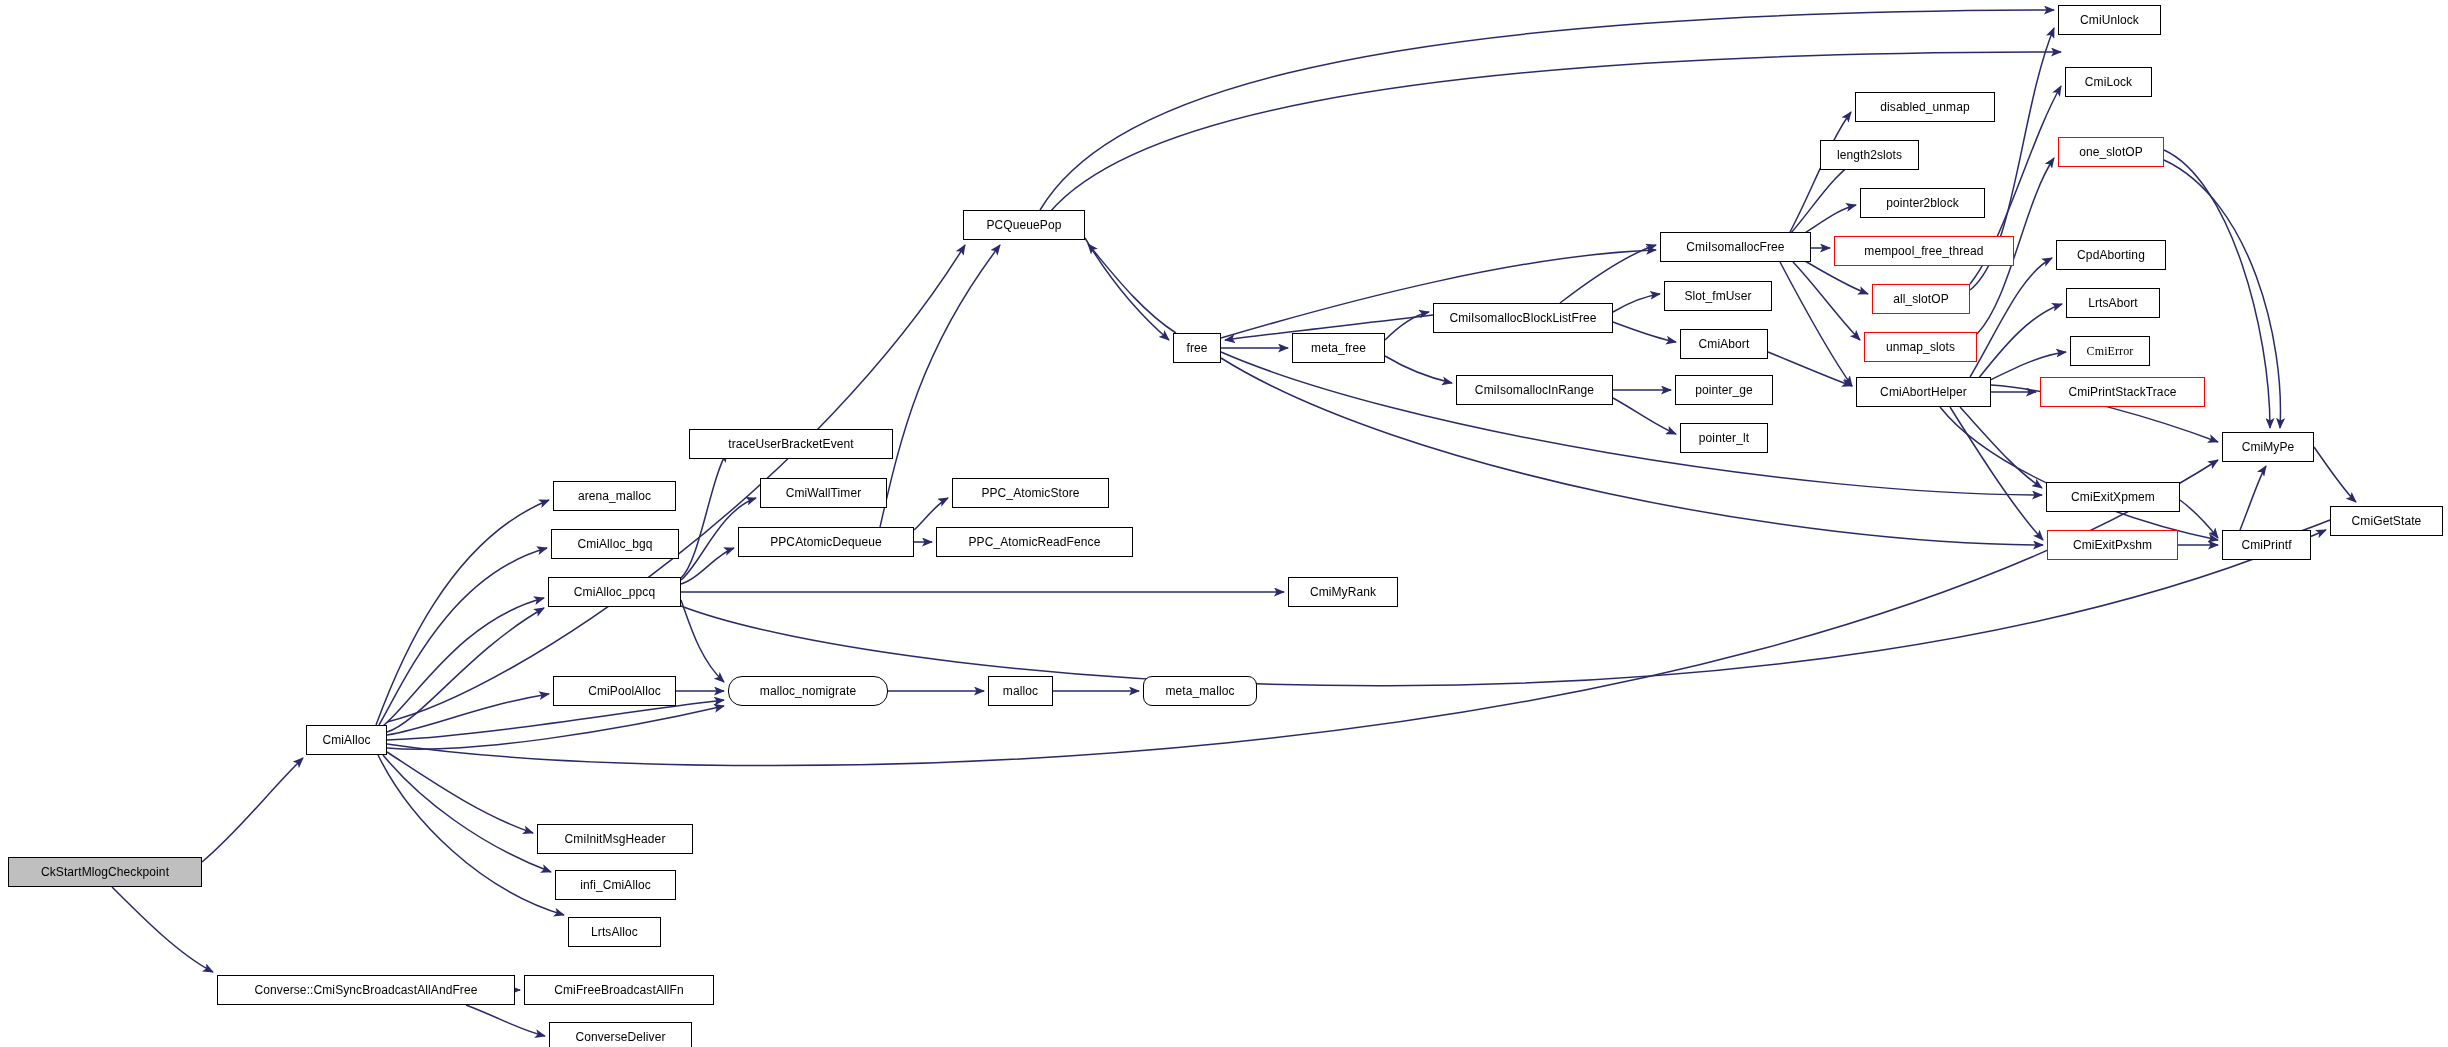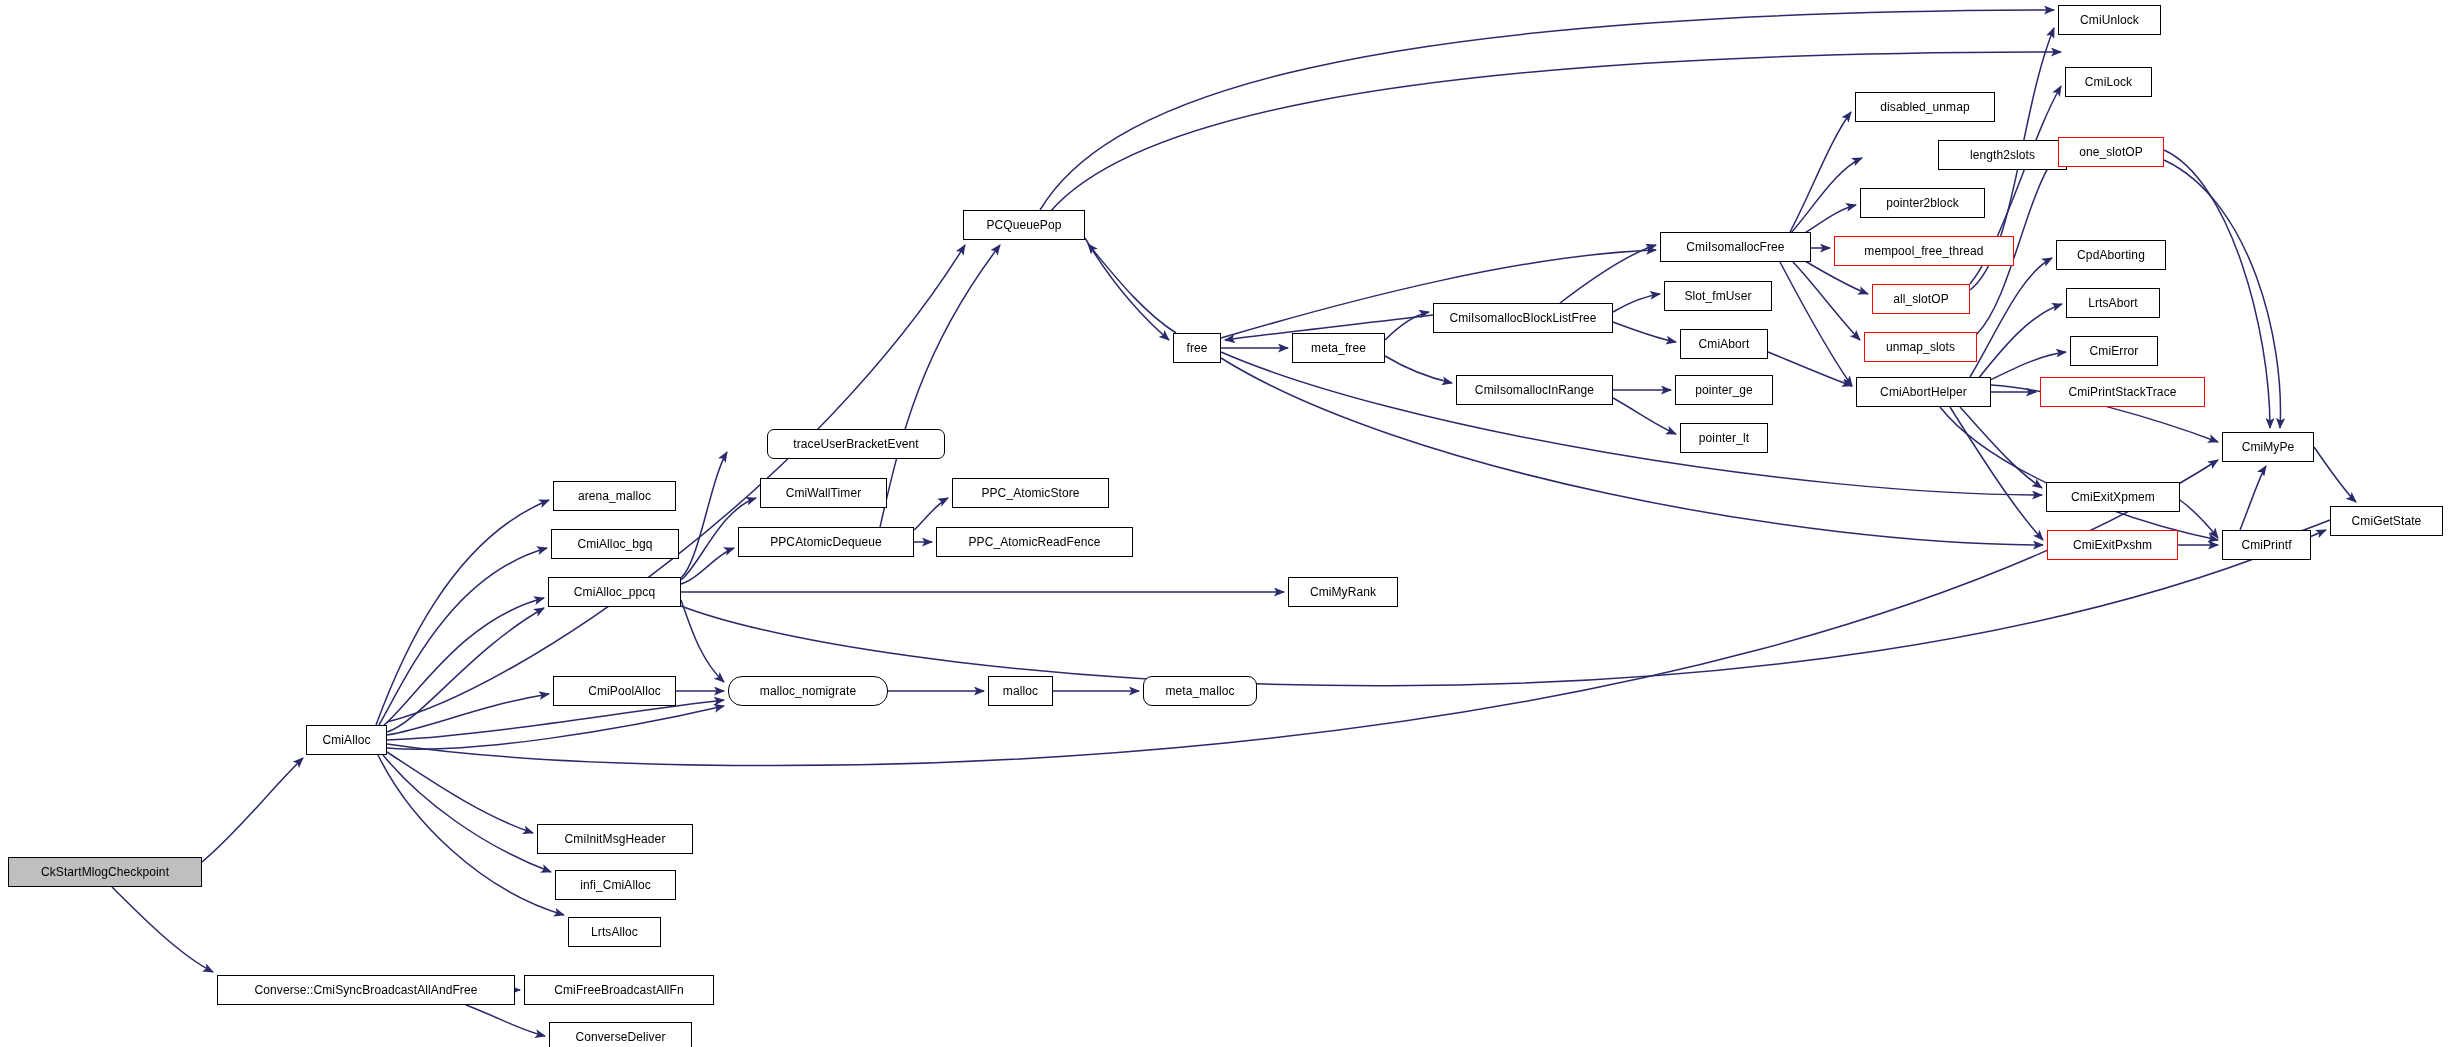--- a/index.html
+++ b/index.html
@@ -134,52 +134,52 @@
       <div class="node" style="left: 524px; top: 975px; width: 190px; height: 30px;">CmiFreeBroadcastAllFn</div>
       <div class="node" style="left: 549px; top: 1022px; width: 143px; height: 30px;">ConverseDeliver</div>
       <div class="node" style="left: 306px; top: 725px; width: 81px; height: 30px;">CmiAlloc</div>
       <div class="node" style="left: 553px; top: 481px; width: 123px; height: 30px;">arena_malloc</div>
       <div class="node" style="left: 551px; top: 529px; width: 128px; height: 30px;">CmiAlloc_bgq</div>
       <div class="node" style="left: 548px; top: 577px; width: 133px; height: 30px;">CmiAlloc_ppcq</div>
       <div class="node" style="left: 553px; top: 676px; width: 123px; height: 30px; padding-left: 20px;">CmiPoolAlloc</div>
       <div class="node" style="left: 537px; top: 824px; width: 156px; height: 30px;">CmiInitMsgHeader</div>
       <div class="node" style="left: 555px; top: 870px; width: 121px; height: 30px;">infi_CmiAlloc</div>
       <div class="node" style="left: 568px; top: 917px; width: 93px; height: 30px;">LrtsAlloc</div>
-      <div class="node" style="left: 767px; top: 429px; width: 178px; height: 30px; border-radius: 7px;">traceUserBracketEvent</div>
+      <div class="node" style="left: 689px; top: 429px; width: 204px; height: 30px;">traceUserBracketEvent</div>
       <div class="node" style="left: 760px; top: 478px; width: 127px; height: 30px;">CmiWallTimer</div>
       <div class="node" style="left: 738px; top: 527px; width: 176px; height: 30px;">PPCAtomicDequeue</div>
       <div class="node" style="left: 952px; top: 478px; width: 157px; height: 30px;">PPC_AtomicStore</div>
       <div class="node" style="left: 936px; top: 527px; width: 197px; height: 30px;">PPC_AtomicReadFence</div>
       <div class="node" style="left: 728px; top: 676px; width: 160px; height: 30px; border-radius: 14px;">malloc_nomigrate</div>
       <div class="node" style="left: 988px; top: 676px; width: 65px; height: 30px;">malloc</div>
       <div class="node" style="left: 1143px; top: 676px; width: 114px; height: 30px; border-radius: 9px;">meta_malloc</div>
       <div class="node" style="left: 1288px; top: 577px; width: 110px; height: 30px;">CmiMyRank</div>
       <div class="node" style="left: 963px; top: 210px; width: 122px; height: 30px;">PCQueuePop</div>
       <div class="node" style="left: 1173px; top: 333px; width: 48px; height: 30px;">free</div>
       <div class="node" style="left: 1292px; top: 333px; width: 93px; height: 30px;">meta_free</div>
       <div class="node" style="left: 1433px; top: 303px; width: 180px; height: 30px;">CmiIsomallocBlockListFree</div>
       <div class="node" style="left: 1456px; top: 375px; width: 157px; height: 30px;">CmiIsomallocInRange</div>
       <div class="node" style="left: 1664px; top: 281px; width: 108px; height: 30px;">Slot_fmUser</div>
       <div class="node" style="left: 1680px; top: 329px; width: 88px; height: 30px;">CmiAbort</div>
       <div class="node" style="left: 1675px; top: 375px; width: 98px; height: 30px;">pointer_ge</div>
       <div class="node" style="left: 1680px; top: 423px; width: 88px; height: 30px;">pointer_lt</div>
       <div class="node" style="left: 1660px; top: 232px; width: 151px; height: 30px;">CmiIsomallocFree</div>
       <div class="node" style="left: 1856px; top: 377px; width: 135px; height: 30px;">CmiAbortHelper</div>
       <div class="node" style="left: 1855px; top: 92px; width: 140px; height: 30px;">disabled_unmap</div>
-      <div class="node" style="left: 1938px; top: 140px; width: 129px; height: 30px;">length2slots</div>
+      <div class="node" style="left: 1820px; top: 140px; width: 99px; height: 30px;">length2slots</div>
       <div class="node" style="left: 1860px; top: 188px; width: 125px; height: 30px;">pointer2block</div>
       <div class="node red" style="left: 1834px; top: 236px; width: 180px; height: 30px;">mempool_free_thread</div>
       <div class="node red" style="left: 1872px; top: 284px; width: 98px; height: 30px;">all_slotOP</div>
       <div class="node red" style="left: 1864px; top: 332px; width: 113px; height: 30px;">unmap_slots</div>
       <div class="node red" style="left: 2040px; top: 377px; width: 165px; height: 30px;">CmiPrintStackTrace</div>
       <div class="node" style="left: 2058px; top: 5px; width: 103px; height: 30px;">CmiUnlock</div>
       <div class="node" style="left: 2065px; top: 67px; width: 87px; height: 30px;">CmiLock</div>
       <div class="node red" style="left: 2058px; top: 137px; width: 106px; height: 30px;">one_slotOP</div>
       <div class="node" style="left: 2056px; top: 240px; width: 110px; height: 30px;">CpdAborting</div>
       <div class="node" style="left: 2066px; top: 288px; width: 94px; height: 30px;">LrtsAbort</div>
-      <div class="node" style="left: 2070px; top: 336px; width: 88px; height: 30px;">CmiError</div>
+      <div class="node" style="left: 2070px; top: 336px; width: 80px; height: 30px; font-family: Liberation Serif, serif;">CmiError</div>
       <div class="node" style="left: 2046px; top: 482px; width: 134px; height: 30px;">CmiExitXpmem</div>
       <div class="node red" style="left: 2047px; top: 530px; width: 131px; height: 30px;">CmiExitPxshm</div>
       <div class="node" style="left: 2222px; top: 432px; width: 92px; height: 30px;">CmiMyPe</div>
       <div class="node" style="left: 2222px; top: 530px; width: 89px; height: 30px;">CmiPrintf</div>
       <div class="node" style="left: 2330px; top: 506px; width: 113px; height: 30px;">CmiGetState</div>
     </div>
 </div>
 
 </body></html>

